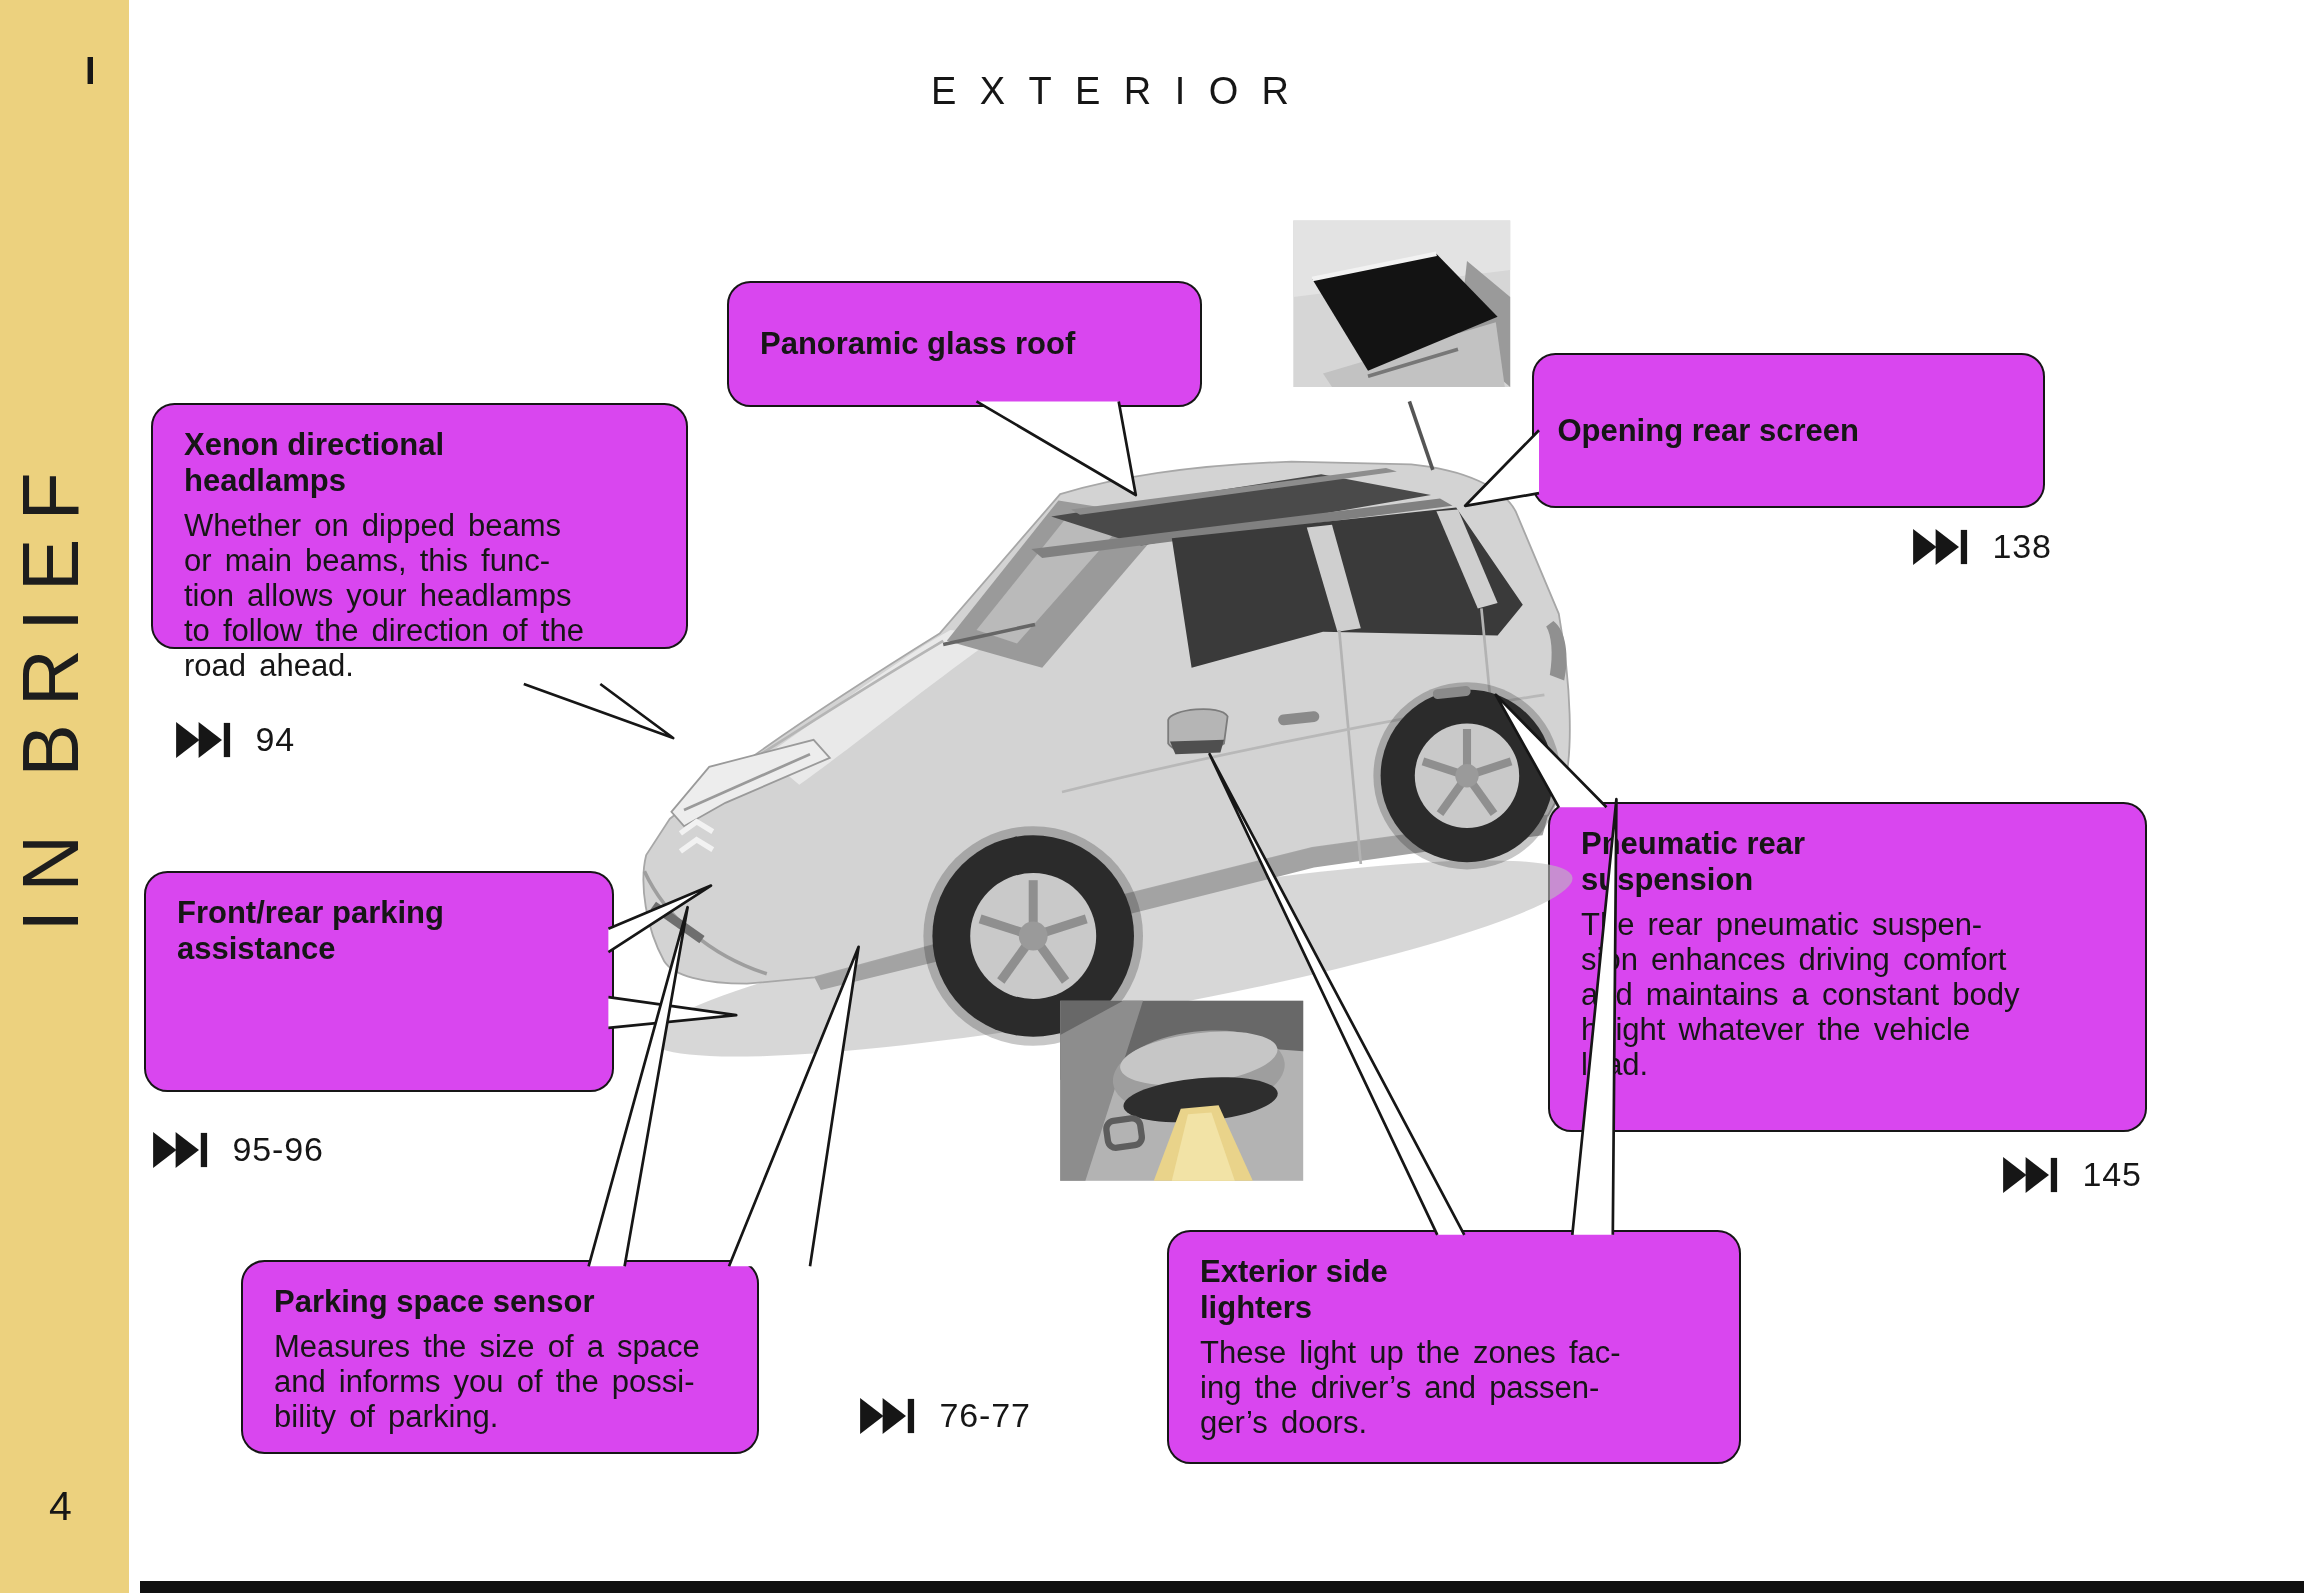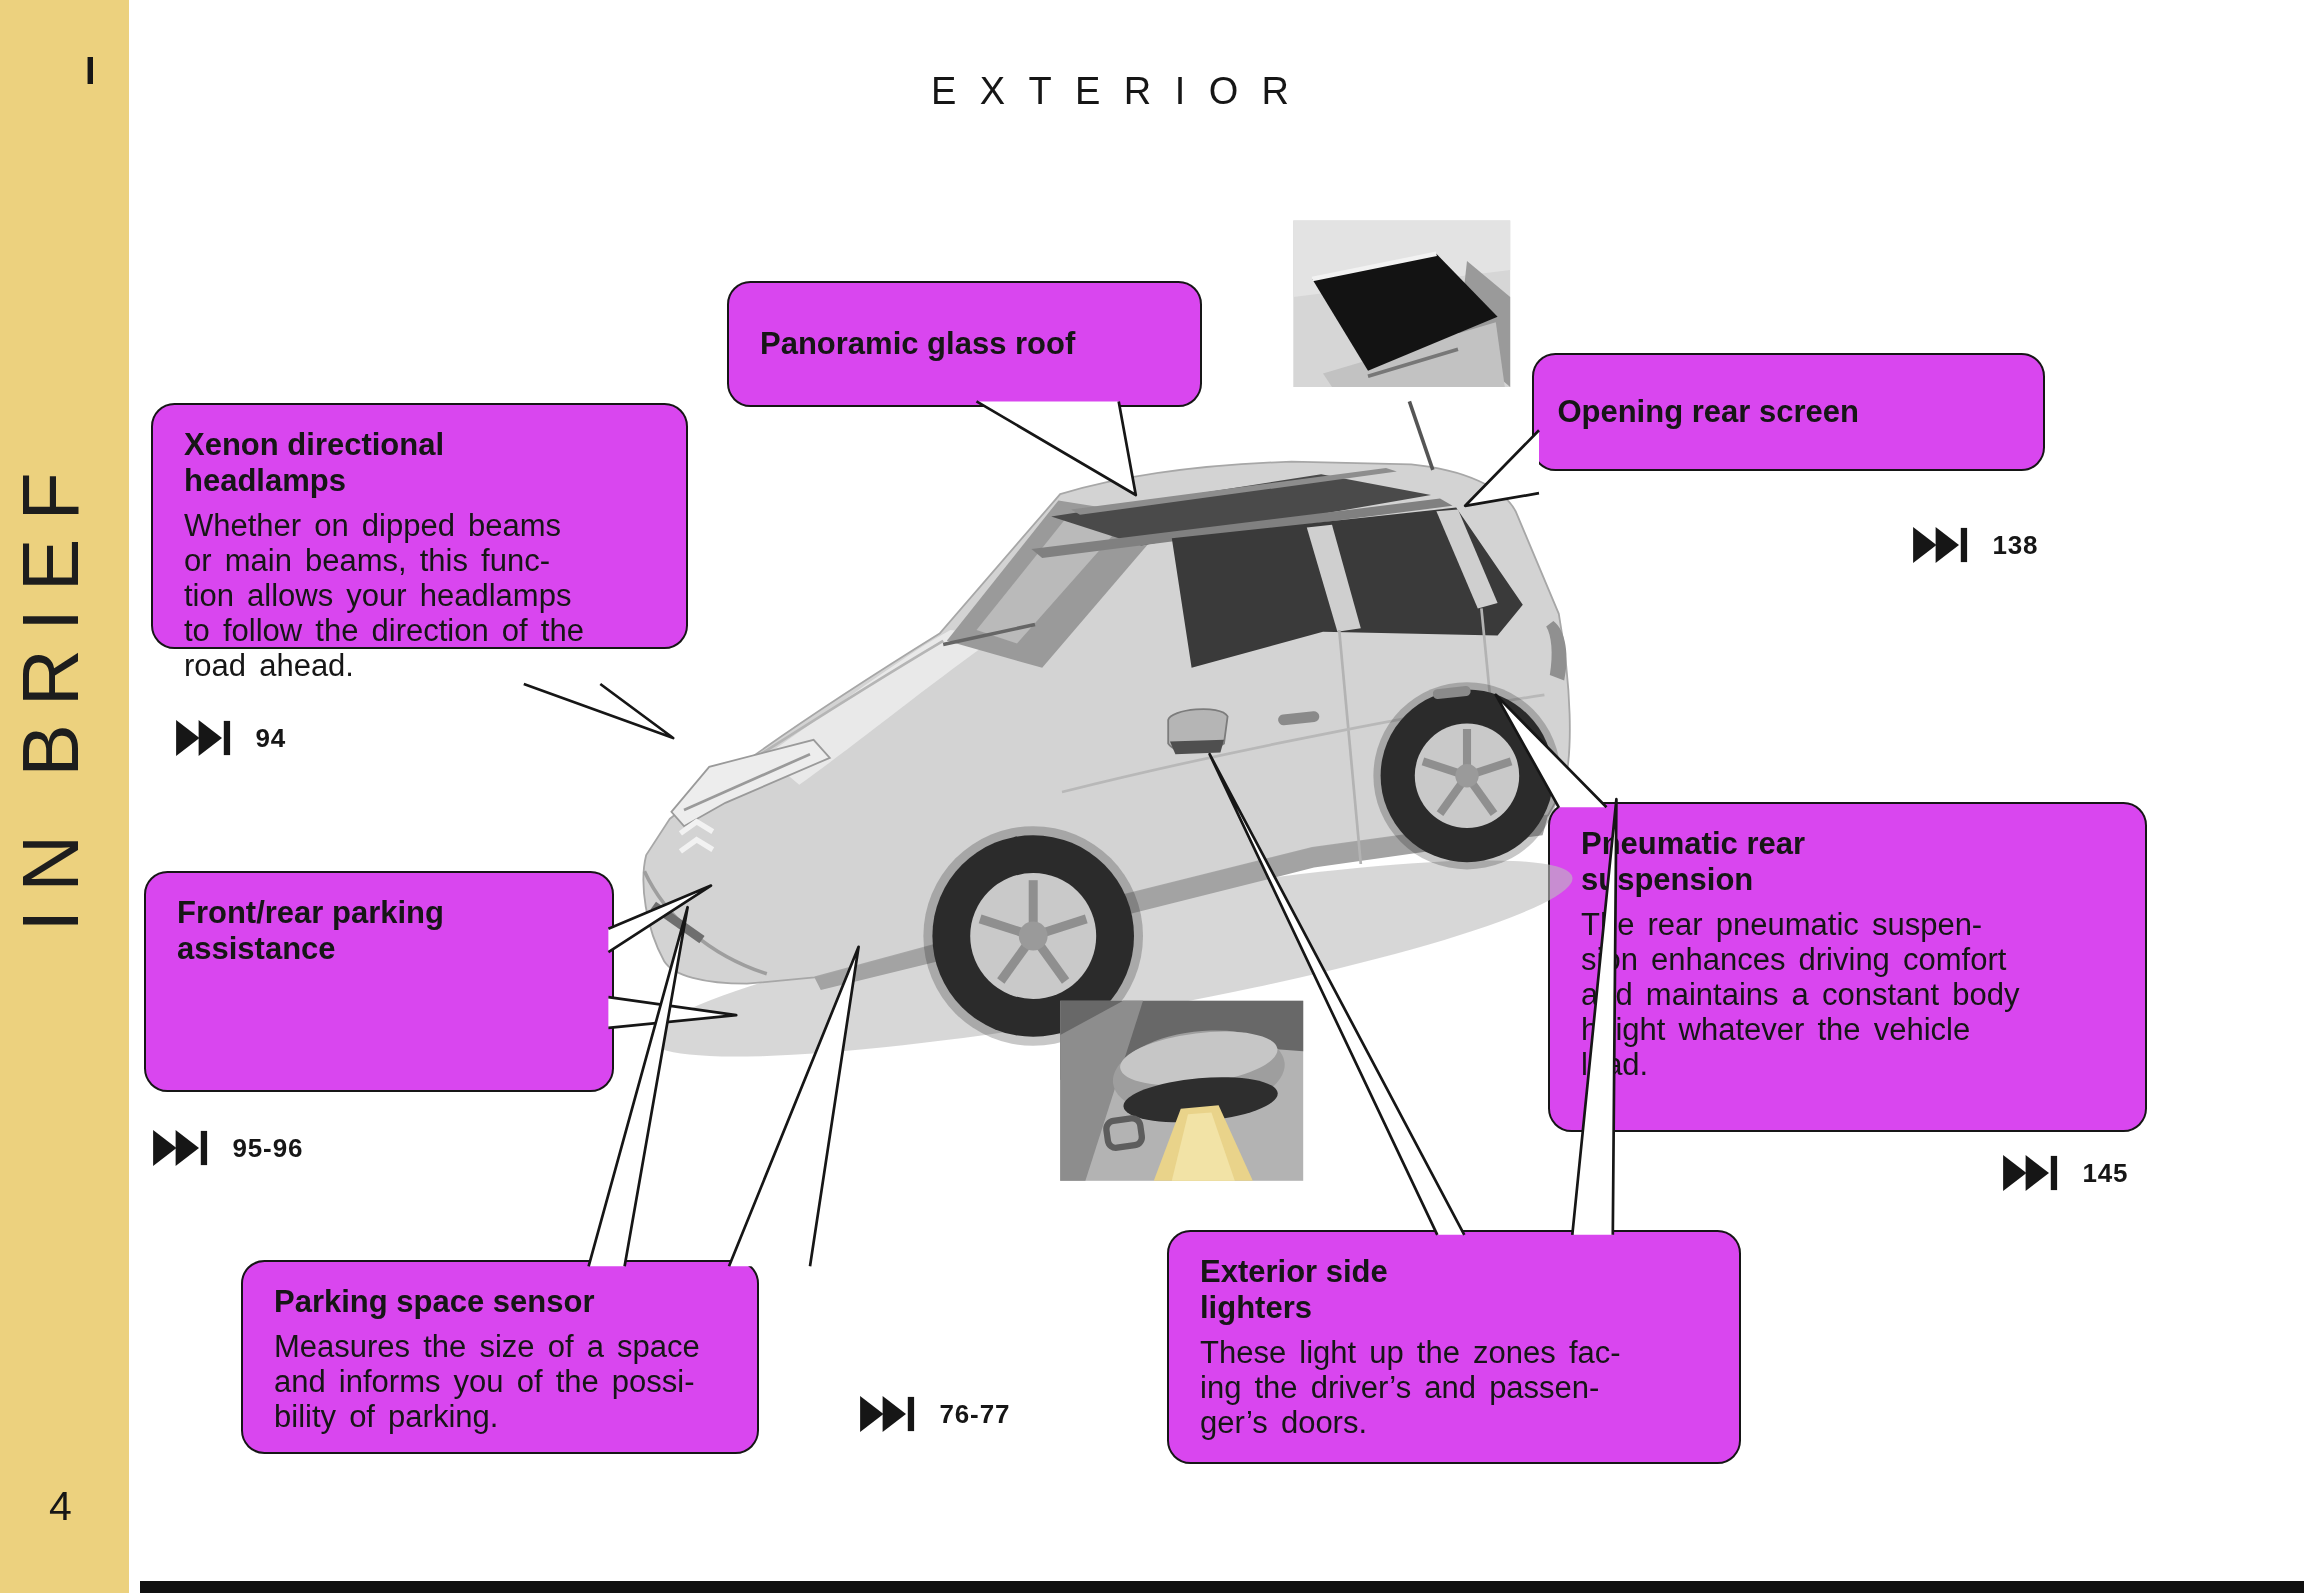--- a/index.html
+++ b/index.html
@@ -20,21 +20,21 @@
   
   .bubble{position:absolute;background:#d946ef;border:2.7px solid #161616;border-radius:23.4px;
           box-sizing:border-box;padding:21.6px 25px 0 31px;z-index:2;}
   .bubble h3{margin:0;font-size:31px;line-height:36px;font-weight:700;white-space:pre-line;}
   .bubble p{margin:9px 0 0 0;font-size:31px;line-height:35px;white-space:pre-line;word-spacing:4.5px;}
   .bubble.center{display:flex;align-items:center;padding-top:0;}
 
   
   .pref{position:absolute;display:flex;align-items:center;gap:23.4px;z-index:2;}
   .pref svg{width:56px;height:36px;fill:#161616;}
-  .pref span{font-size:26px;font-weight:700;color:#161616;letter-spacing:0.9px;}
+  .pref span{font-size:34px;font-weight:400;color:#161616;letter-spacing:0.9px;}
 
   
   .art{position:absolute;left:0;top:0;z-index:5;pointer-events:none;}
 
   .bottom-bar{position:absolute;left:140px;top:1581px;width:2165px;height:12.6px;background:#101010;}
 </style>
 </head>
 <body>
 
 <div id="page">
@@ -43,21 +43,21 @@
   <div class="section-marker">I</div>
   <div class="sidebar-label">IN BRIEF</div>
   <div class="page-number">4</div>
 
   <div class="page-title">EXTERIOR</div>
 
   <div class="bubble center" style="left:727px;top:281px;width:475px;height:126px;">
     <h3>Panoramic glass roof</h3>
   </div>
 
-  <div class="bubble center" style="left:1532px;top:353px;width:513px;height:118px;padding-left:23.4px;">
+  <div class="bubble center" style="left:1532px;top:353px;width:513px;height:155px;padding-left:23.4px;">
     <h3>Opening rear screen</h3>
   </div>
 
   <div class="bubble" style="left:151px;top:403px;width:537px;height:246px;">
     <h3>Xenon directional
 headlamps</h3>
     <p>Whether on dipped beams
 or main beams, this func-
 tion allows your headlamps
 to follow the direction of the

